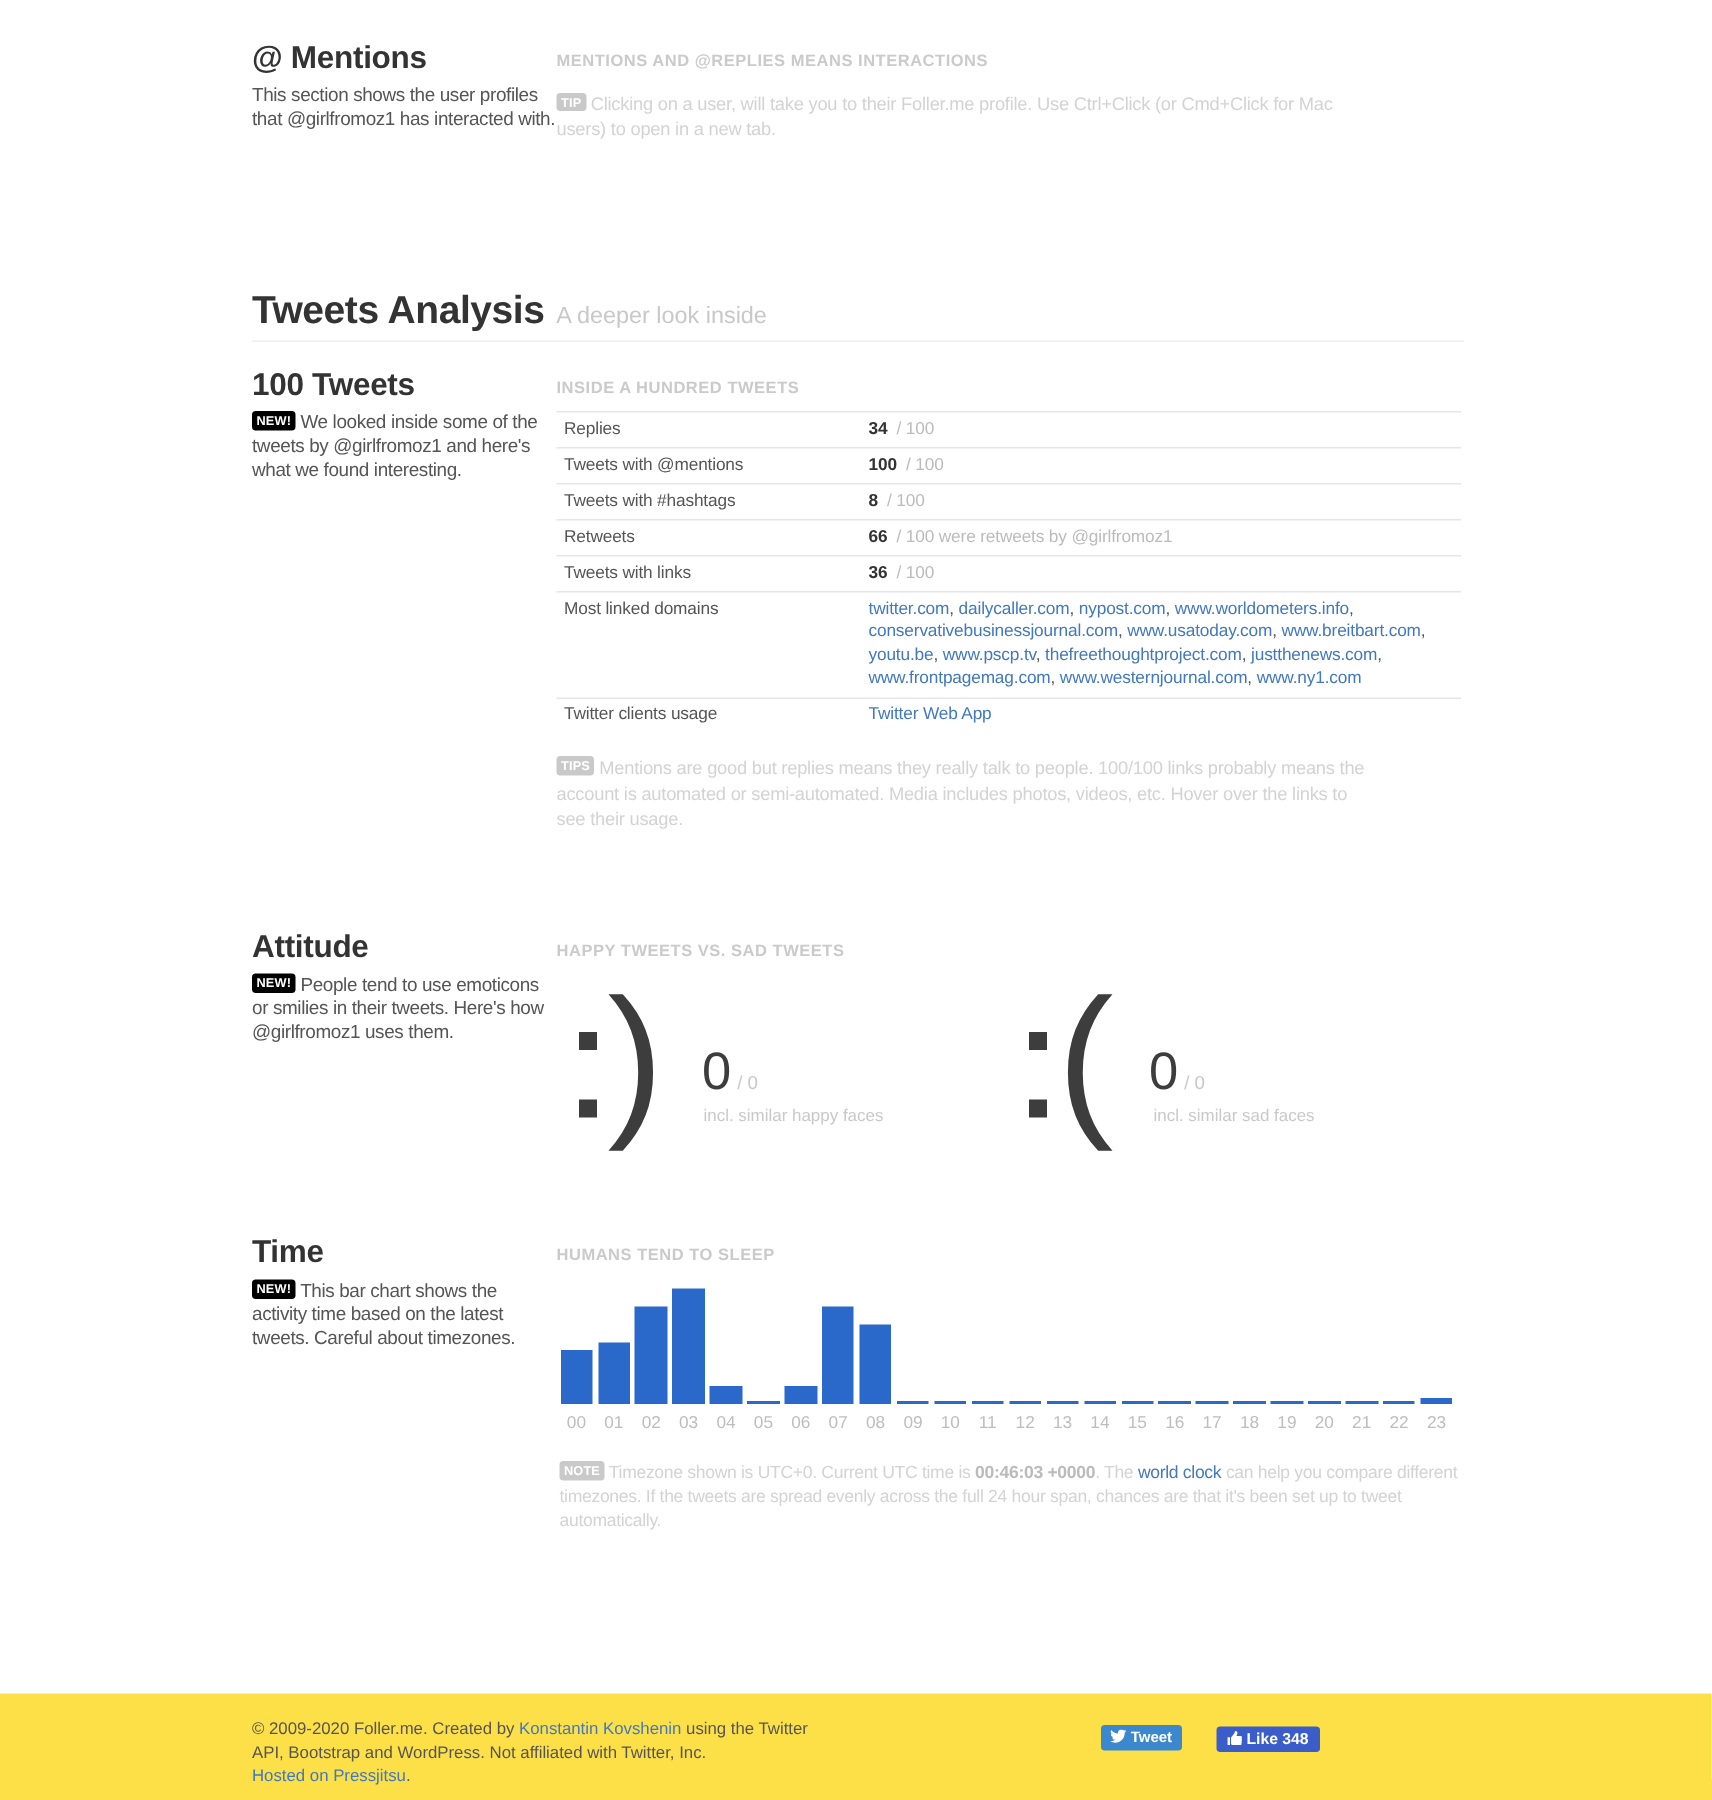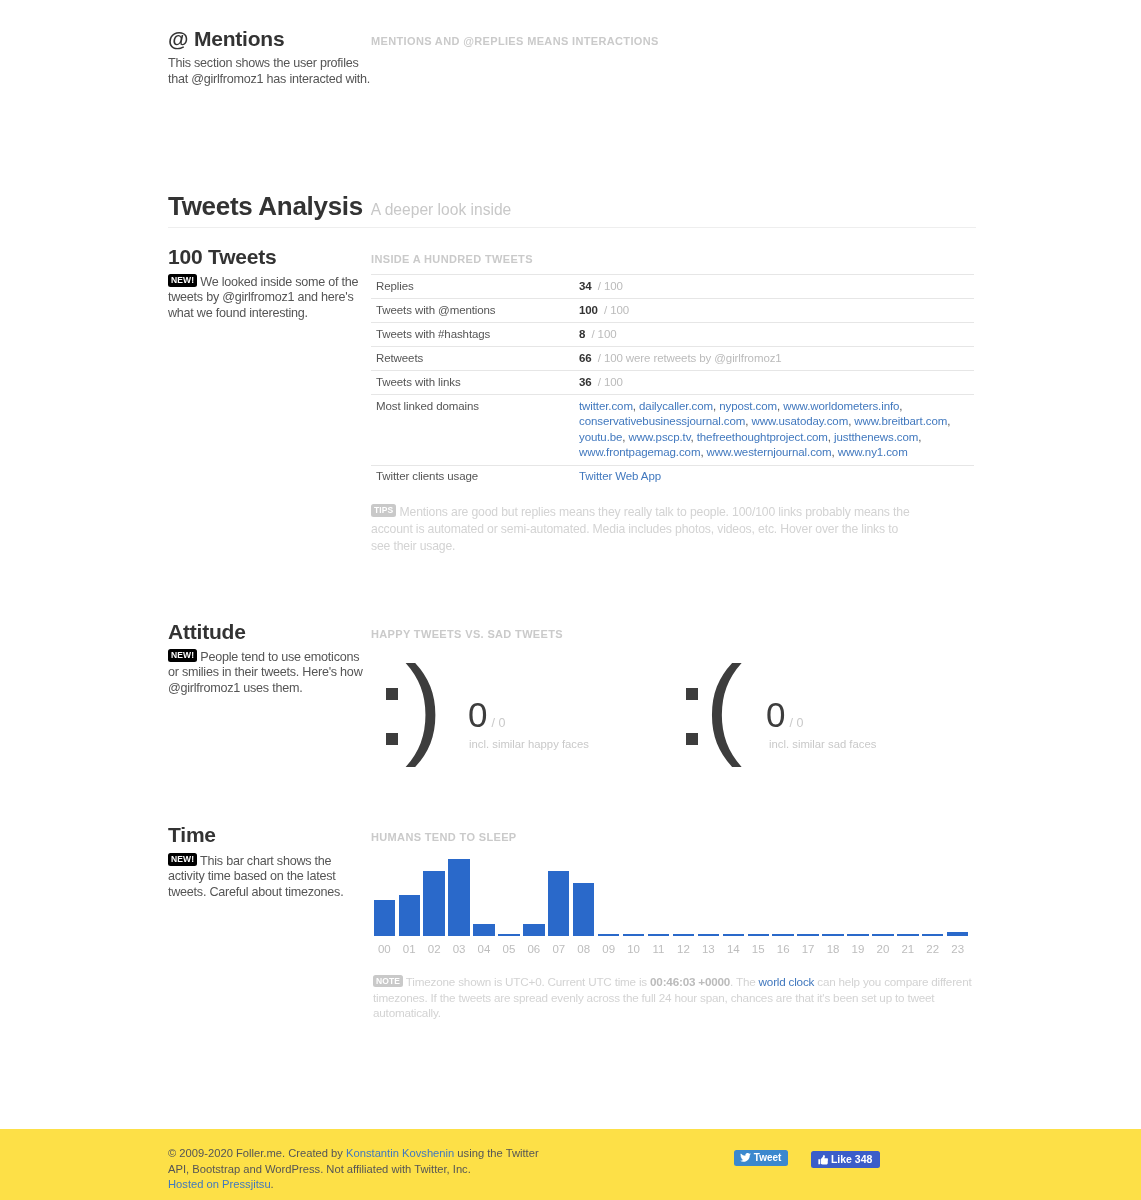--- a/index.html
+++ b/index.html
@@ -64,20 +64,24 @@
 <body>
 
 <div class="page">
 
   <div class="col-left" style="top:28px">
     <h2 class="sec">@ Mentions</h2>
     <p class="sec-desc" style="margin-top:7px">This section shows the user profiles that @girlfromoz1 has interacted with.</p>
   </div>
   <div class="col-right" style="top:33px">
     <div class="subhead">MENTIONS AND @REPLIES MEANS INTERACTIONS</div>
+    <p class="tipline" style="margin:12px 0 0;width:530px">
+      <span class="badge badge-grey">TIP</span>
+      <span>Clicking on a user, will take you to their Foller.me profile. Use Ctrl+Click (or Cmd+Click for Mac users) to open in a new tab.</span>
+    </p>
   </div>
 
   <div class="abs" style="left:168px;top:193px">
     <span class="bigtitle">Tweets Analysis</span>
     <span class="bigtitle"><small>A deeper look inside</small></span>
   </div>
   <div class="rule" style="top:227px"></div>
 
   <div class="col-left" style="top:246px">
     <h2 class="sec">100 Tweets</h2>

